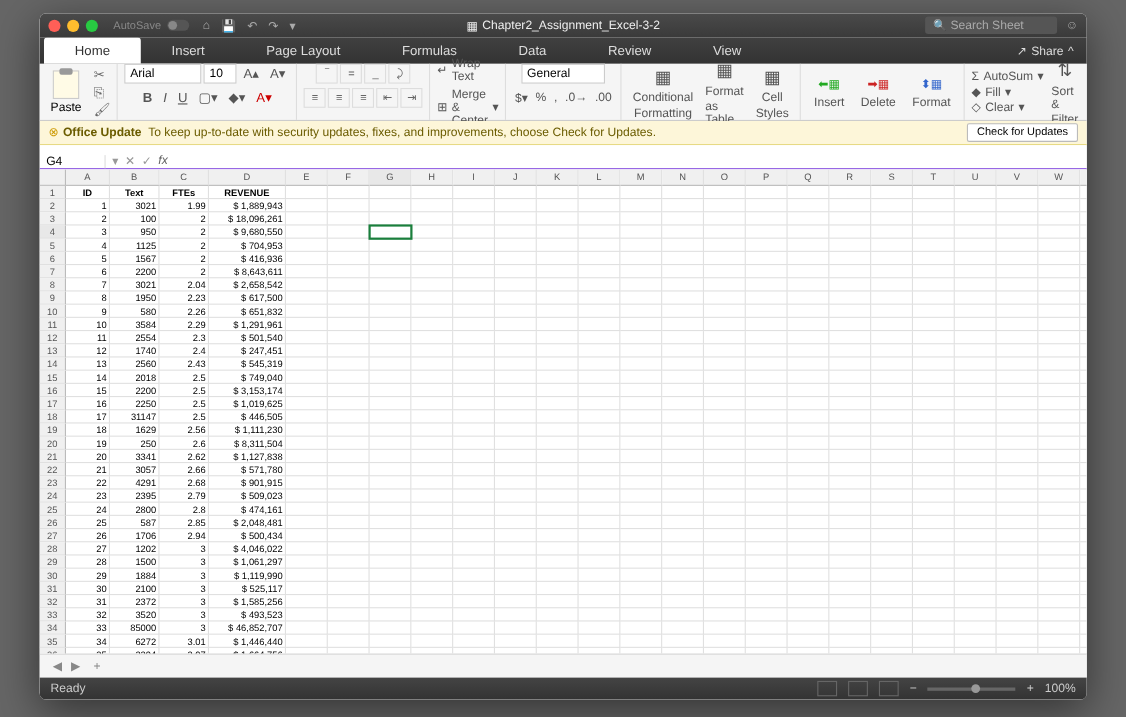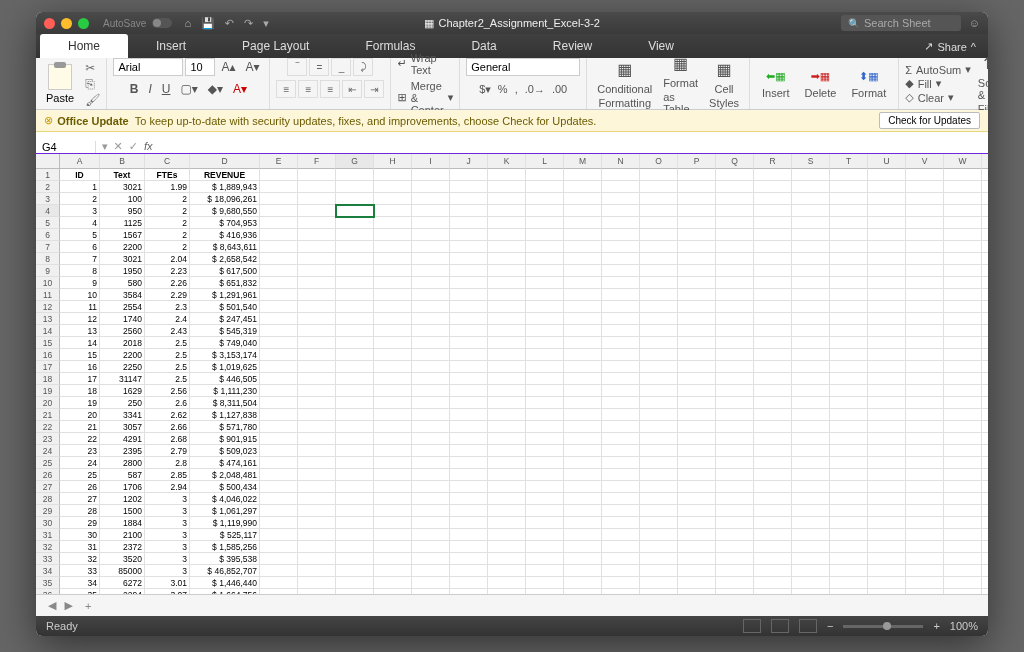--- a/index.html
+++ b/index.html
@@ -30,21 +30,21 @@
 .vcol{display:flex;flex-direction:column;gap:2px;padding-left:4px}
 .scissors,.copy,.brush{font-size:12px;color:#666;cursor:pointer}
 .font-sel{border:1px solid #ccc;padding:2px 4px;width:70px;font-size:11px;background:#fff}
 .size-sel{border:1px solid #ccc;padding:2px 4px;width:30px;font-size:11px;background:#fff}
 .fbtn{padding:2px 4px;color:#555;cursor:pointer;font-size:12px}
 .fbtn.b{font-weight:bold}.fbtn.i{font-style:italic}.fbtn.u{text-decoration:underline}
 .row{display:flex;gap:2px;align-items:center}
 .abtn{width:20px;height:18px;border:1px solid #ddd;display:flex;align-items:center;justify-content:center;font-size:10px;color:#666;cursor:pointer}
 .wrap-merge{display:flex;flex-direction:column;gap:4px;font-size:10px;color:#555}
 .wm{display:flex;align-items:center;gap:4px;cursor:pointer}
-.fmt-sel{border:1px solid #ccc;padding:2px 4px;width:114px;font-size:11px;background:#fff}
+.fmt-sel{border:1px solid #ccc;padding:2px 4px;width:76px;font-size:11px;background:#fff}
 .numbtns{display:flex;gap:3px;margin-top:4px}
 .numbtns span{font-size:11px;color:#555;cursor:pointer;padding:0 2px}
 .bigbtn{display:flex;flex-direction:column;align-items:center;padding:0 4px;font-size:9px;color:#555;gap:2px;cursor:pointer}
 .bigicon{width:22px;height:22px;display:flex;align-items:center;justify-content:center;font-size:16px}
 .cellbtn{display:flex;flex-direction:column;align-items:center;font-size:9px;color:#555;padding:0 6px;cursor:pointer}
 .cellicon{width:24px;height:16px;margin-bottom:2px;display:flex;align-items:center;justify-content:center}
 .editcol{display:flex;flex-direction:column;gap:1px;font-size:10px;color:#555}
 .ec{display:flex;align-items:center;gap:4px;cursor:pointer}
 .update-bar{height:22px;background:#fdf6d9;border-bottom:1px solid #e5d77a;display:flex;align-items:center;padding:0 8px;font-size:10px;color:#6b5c00}
 .update-bar b{margin-right:6px}
@@ -1062,21 +1062,21 @@
         <div class="cell"></div>
         <div class="cell"></div>
         <div class="cell"></div>
         <div class="cell"></div>
         <div class="cell"></div>
         <div class="cell"></div>
         <div class="rowhdr">33</div>
         <div class="cell num">32</div>
         <div class="cell num">3520</div>
         <div class="cell num">3</div>
-        <div class="cell num">$   395,538</div>
+        <div class="cell num">$   493,523</div>
         <div class="cell"></div>
         <div class="cell"></div>
         <div class="cell"></div>
         <div class="cell"></div>
         <div class="cell"></div>
         <div class="cell"></div>
         <div class="cell"></div>
         <div class="cell"></div>
         <div class="cell"></div>
         <div class="cell"></div>

